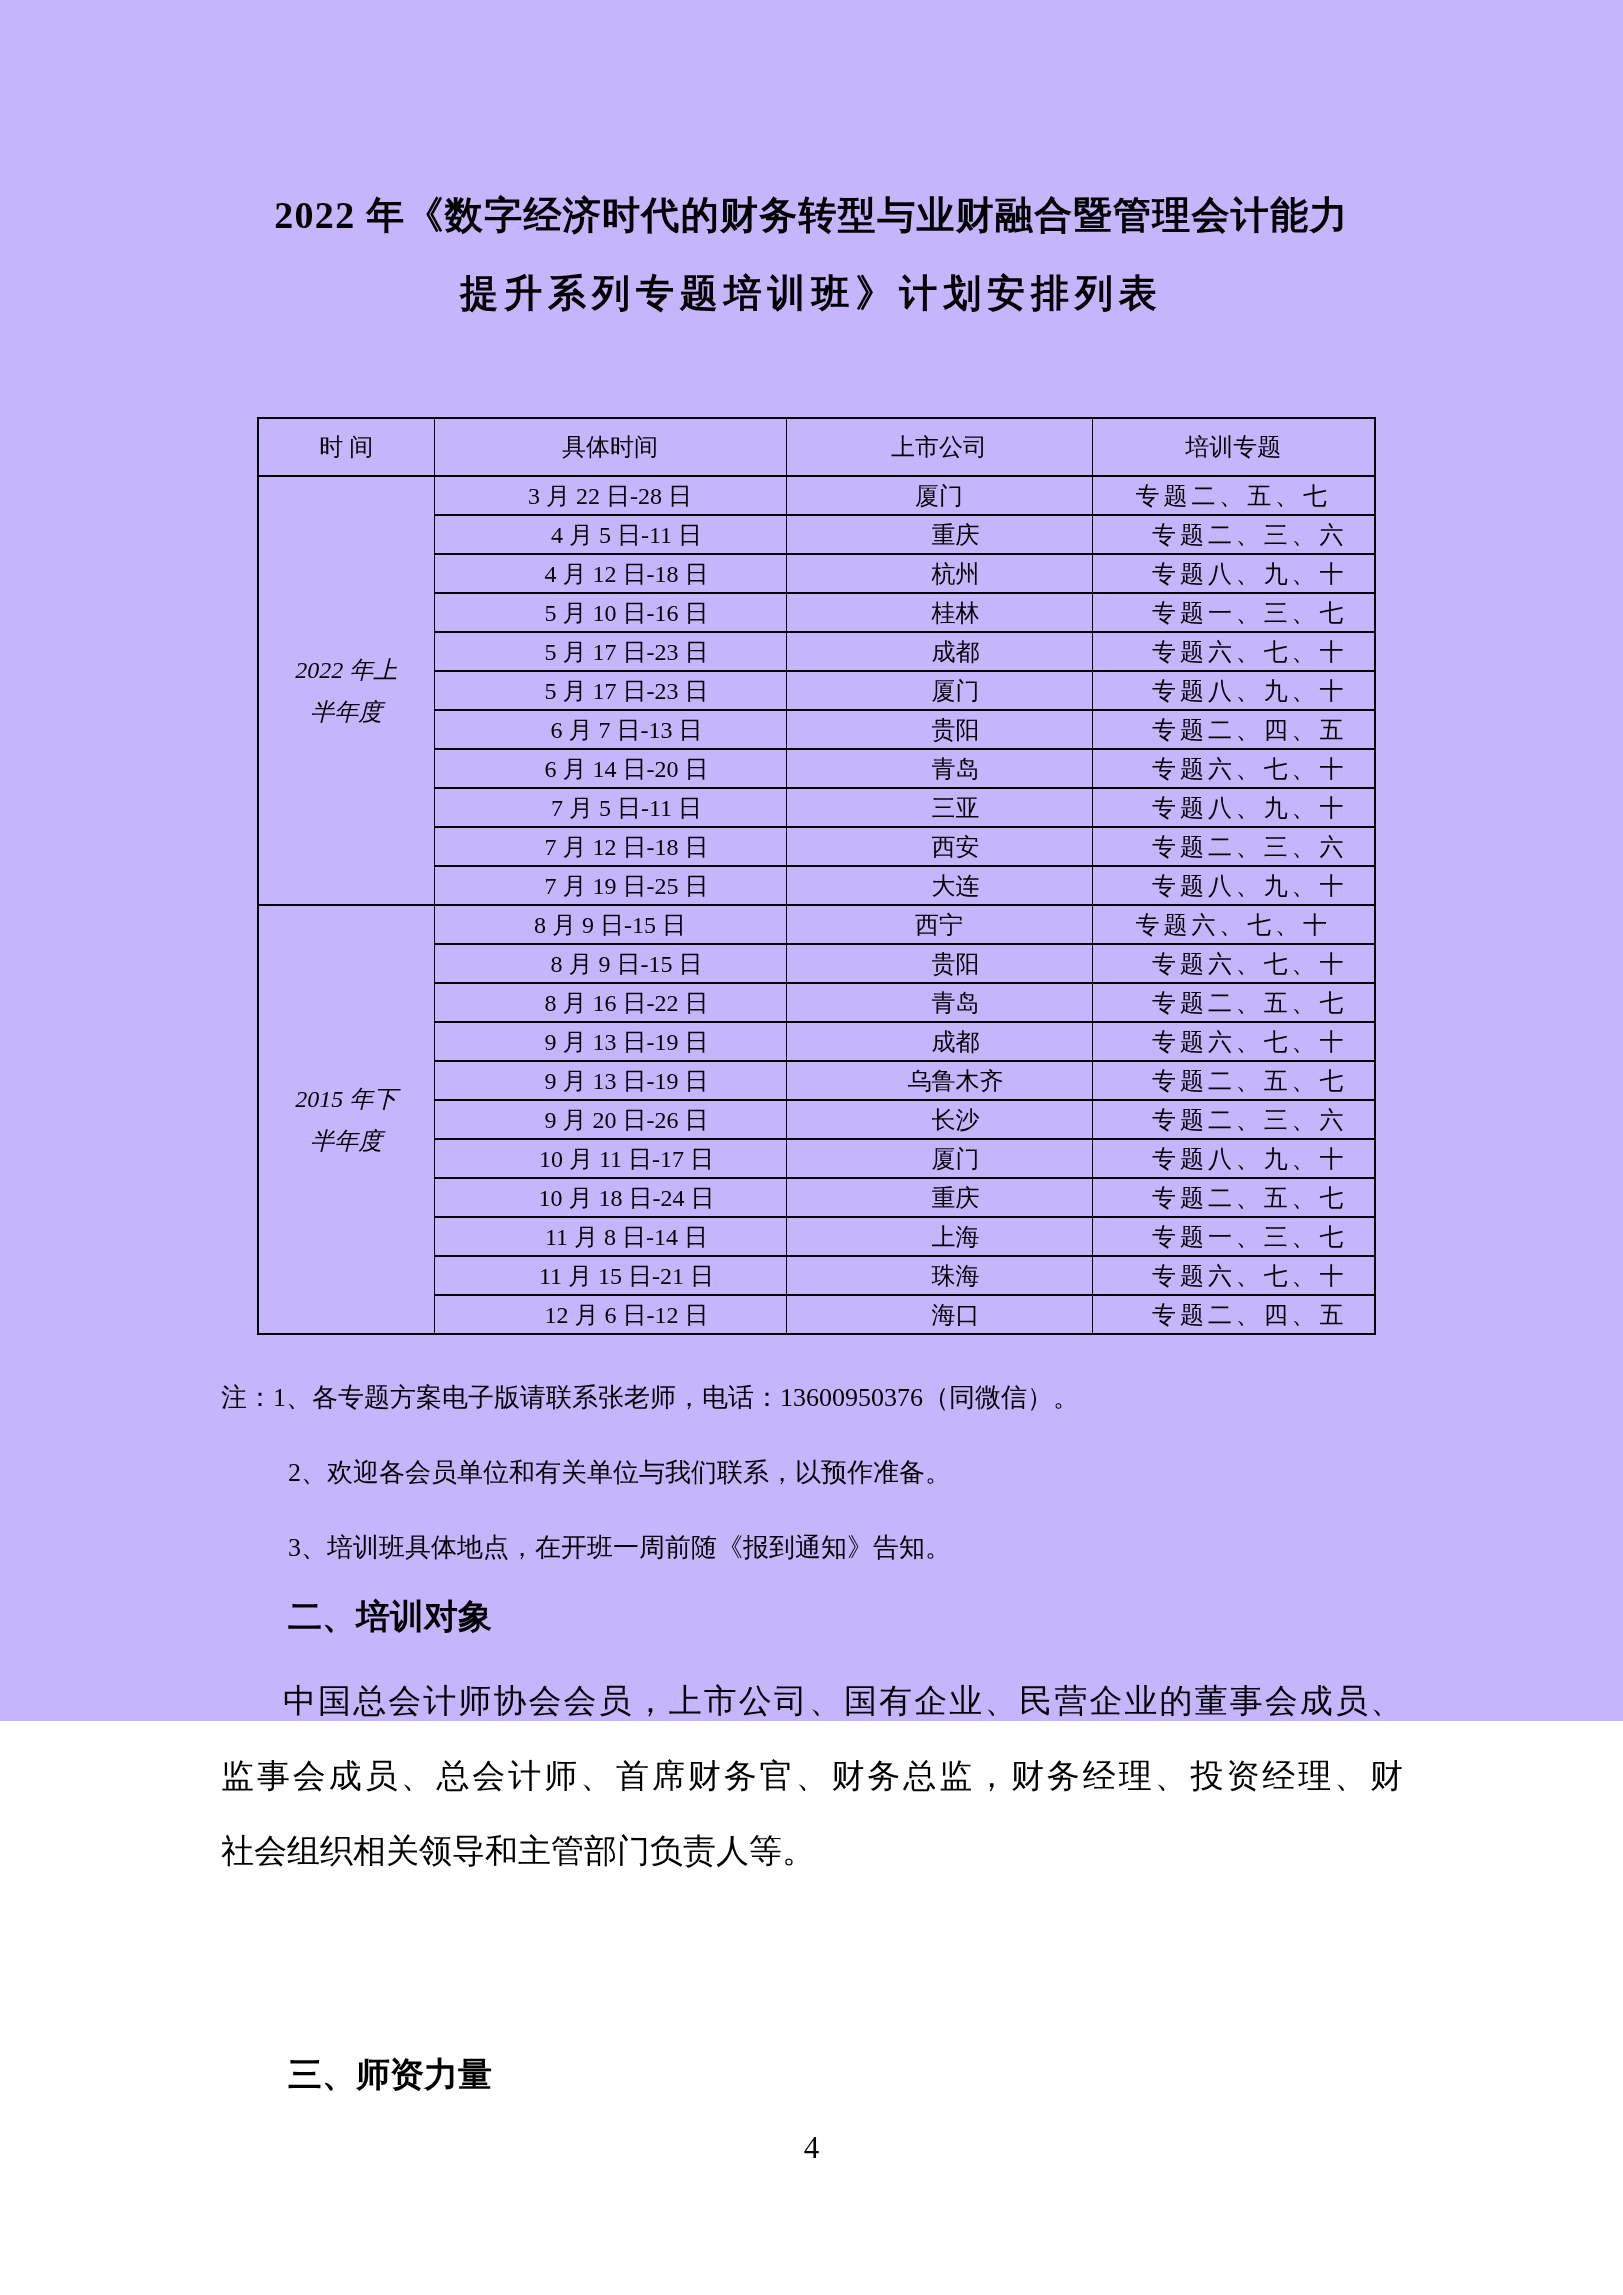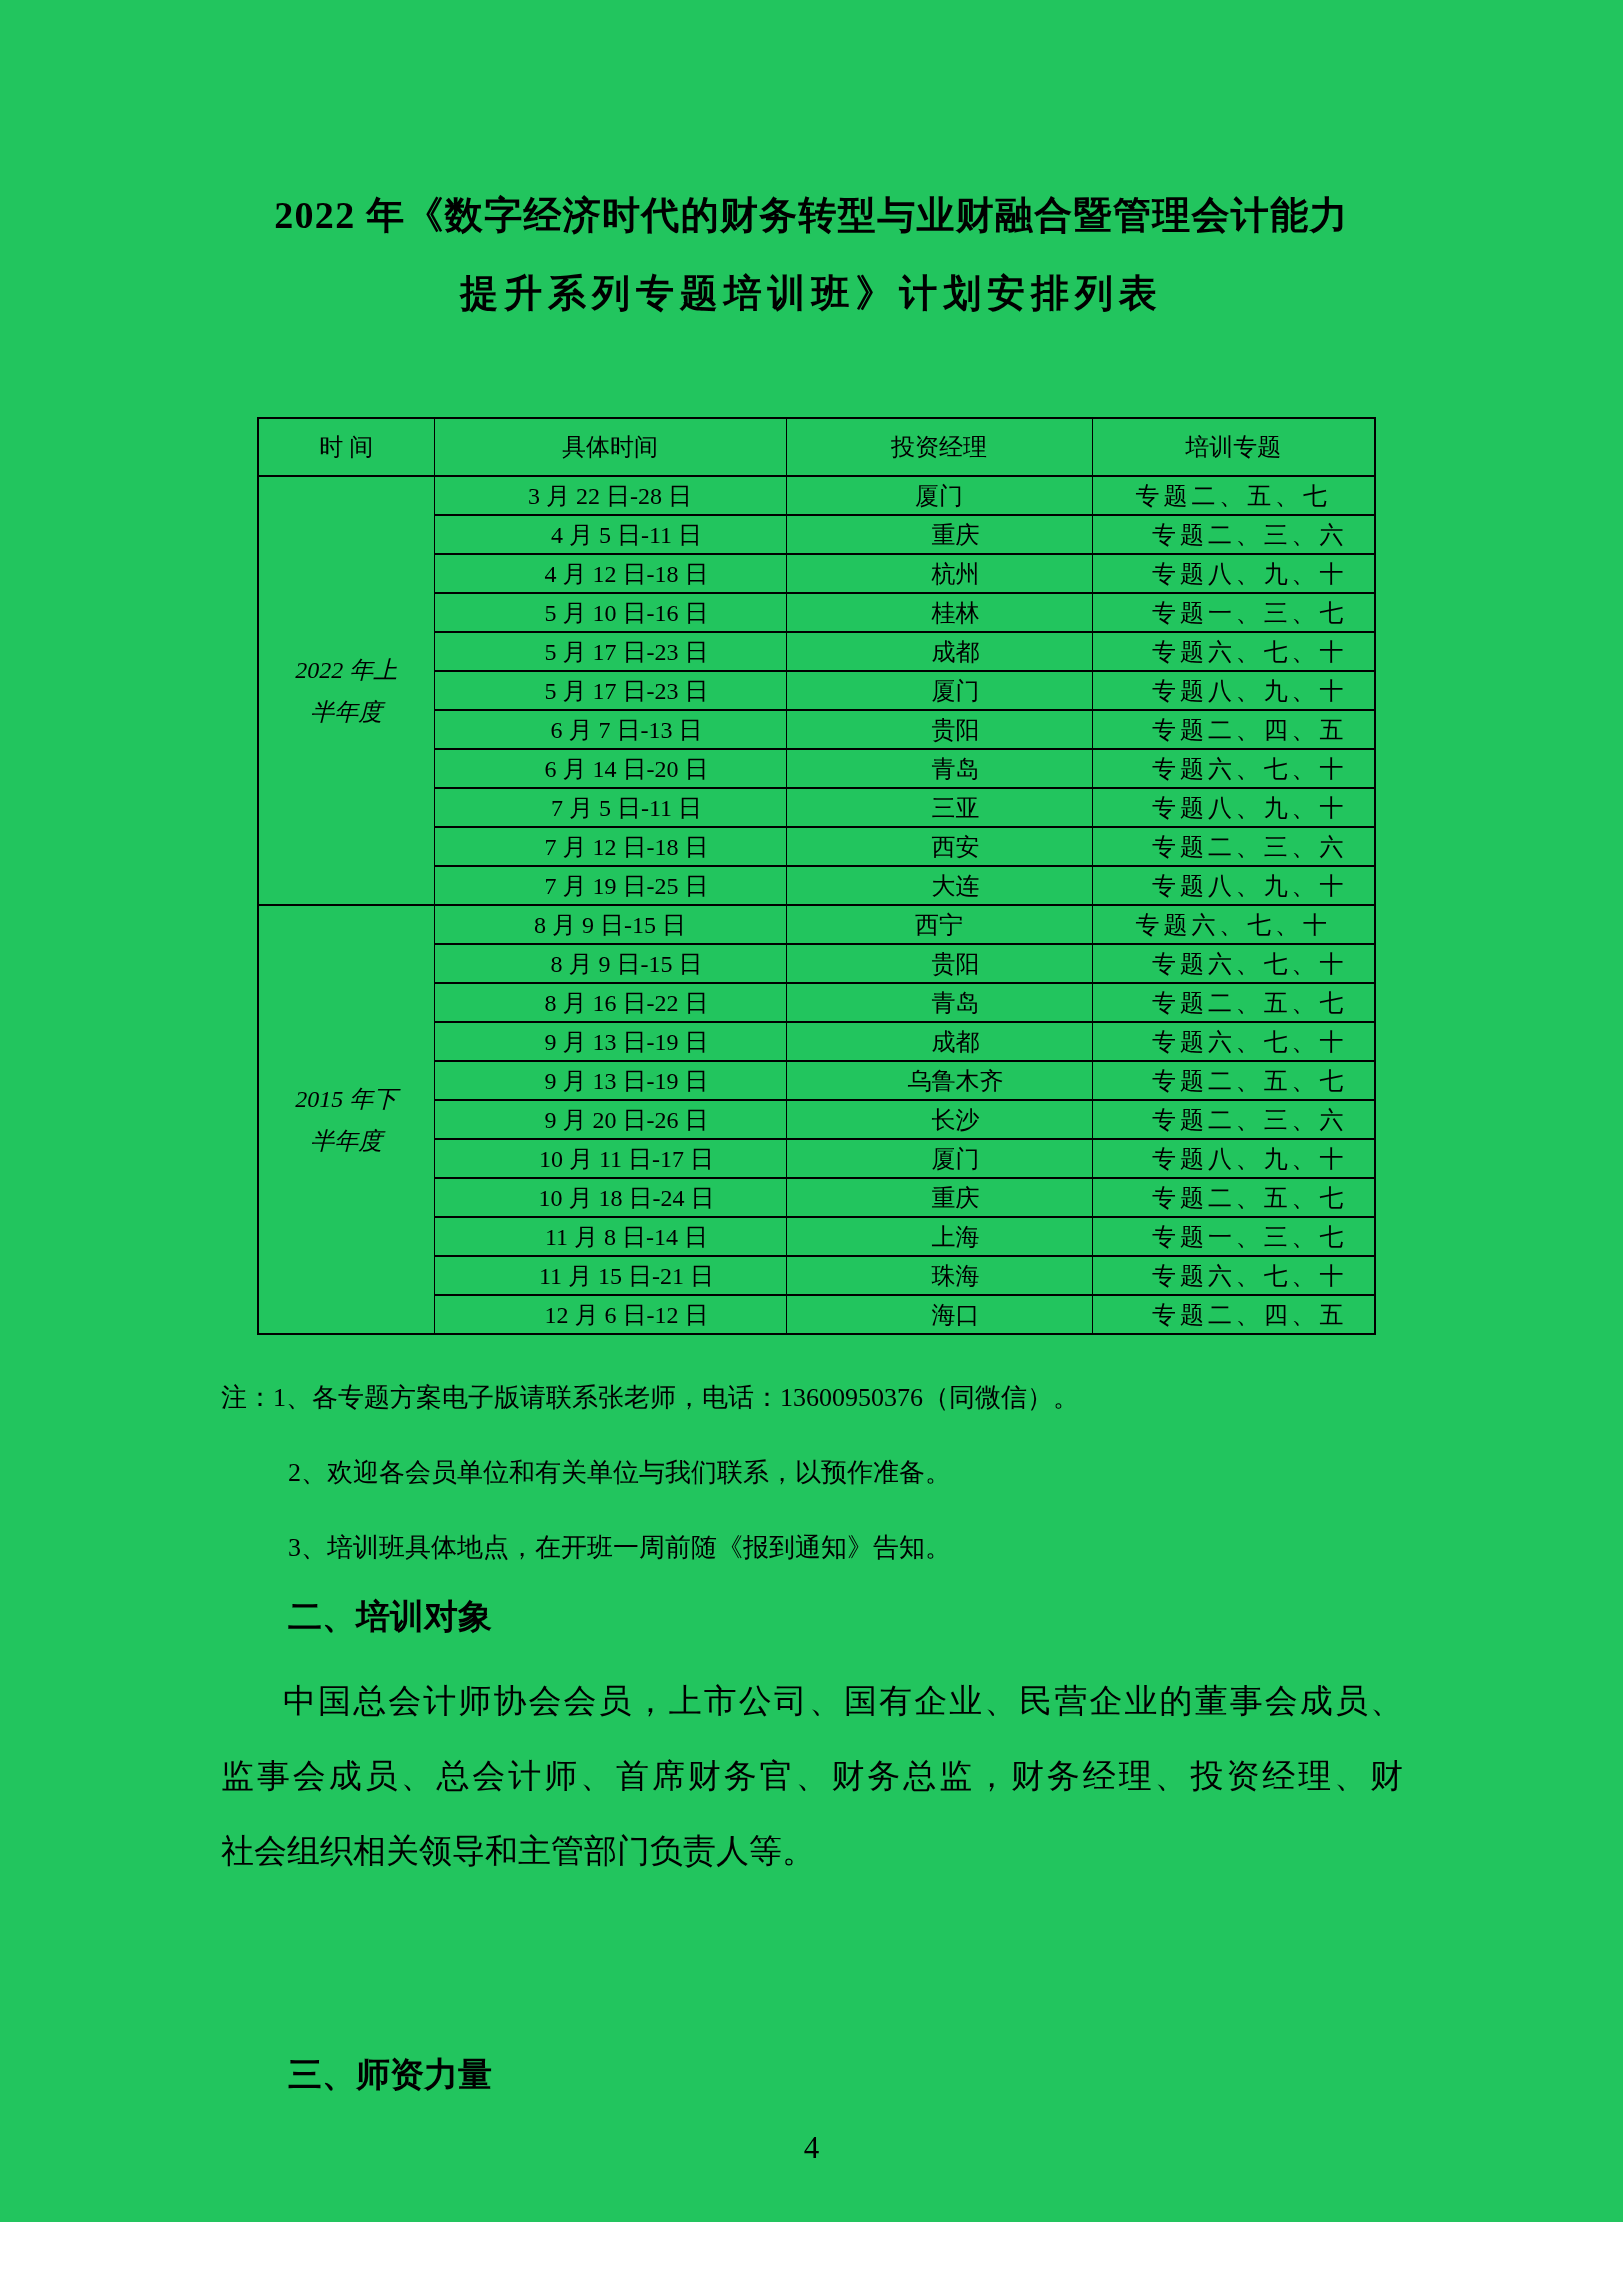--- a/index.html
+++ b/index.html
@@ -5,22 +5,22 @@
   * { margin: 0; padding: 0; box-sizing: border-box; }
   html, body { background: #ffffff; }
   body {
     width: 1623px; height: 2295px;
     overflow: hidden;
     font-family: "Liberation Serif", "DejaVu Serif", serif;
     color: #000;
   }
   .page {
     position: relative;
-    width: 1623px; height: 2222px;
-    background: #22c55e;
+    width: 1623px; height: 1721px;
+    background: #c4b5fd;
   }
 
   
   .doc-title {
     position: absolute;
     top: 192px; left: 0; width: 1623px;
     text-align: center;
     font-weight: bold;
     font-size: 38px;
     line-height: 47px;
@@ -121,21 +121,21 @@
     <colgroup>
         <col class="c1">
         <col class="c2">
         <col class="c3">
         <col class="c4">
       </colgroup>
     <thead>
       <tr>
         <th>时 间</th>
         <th>具体时间</th>
-        <th>投资经理</th>
+        <th>上市公司</th>
         <th>培训专题</th>
       </tr>
     </thead>
     <tbody class="first-half">
       <tr>
         <td class="period-cell" rowspan="11">
           <div>2022 年上</div>
           <div>半年度</div>
         </td>
         <td class="date-cell">3 月 22 日-28 日</td>

